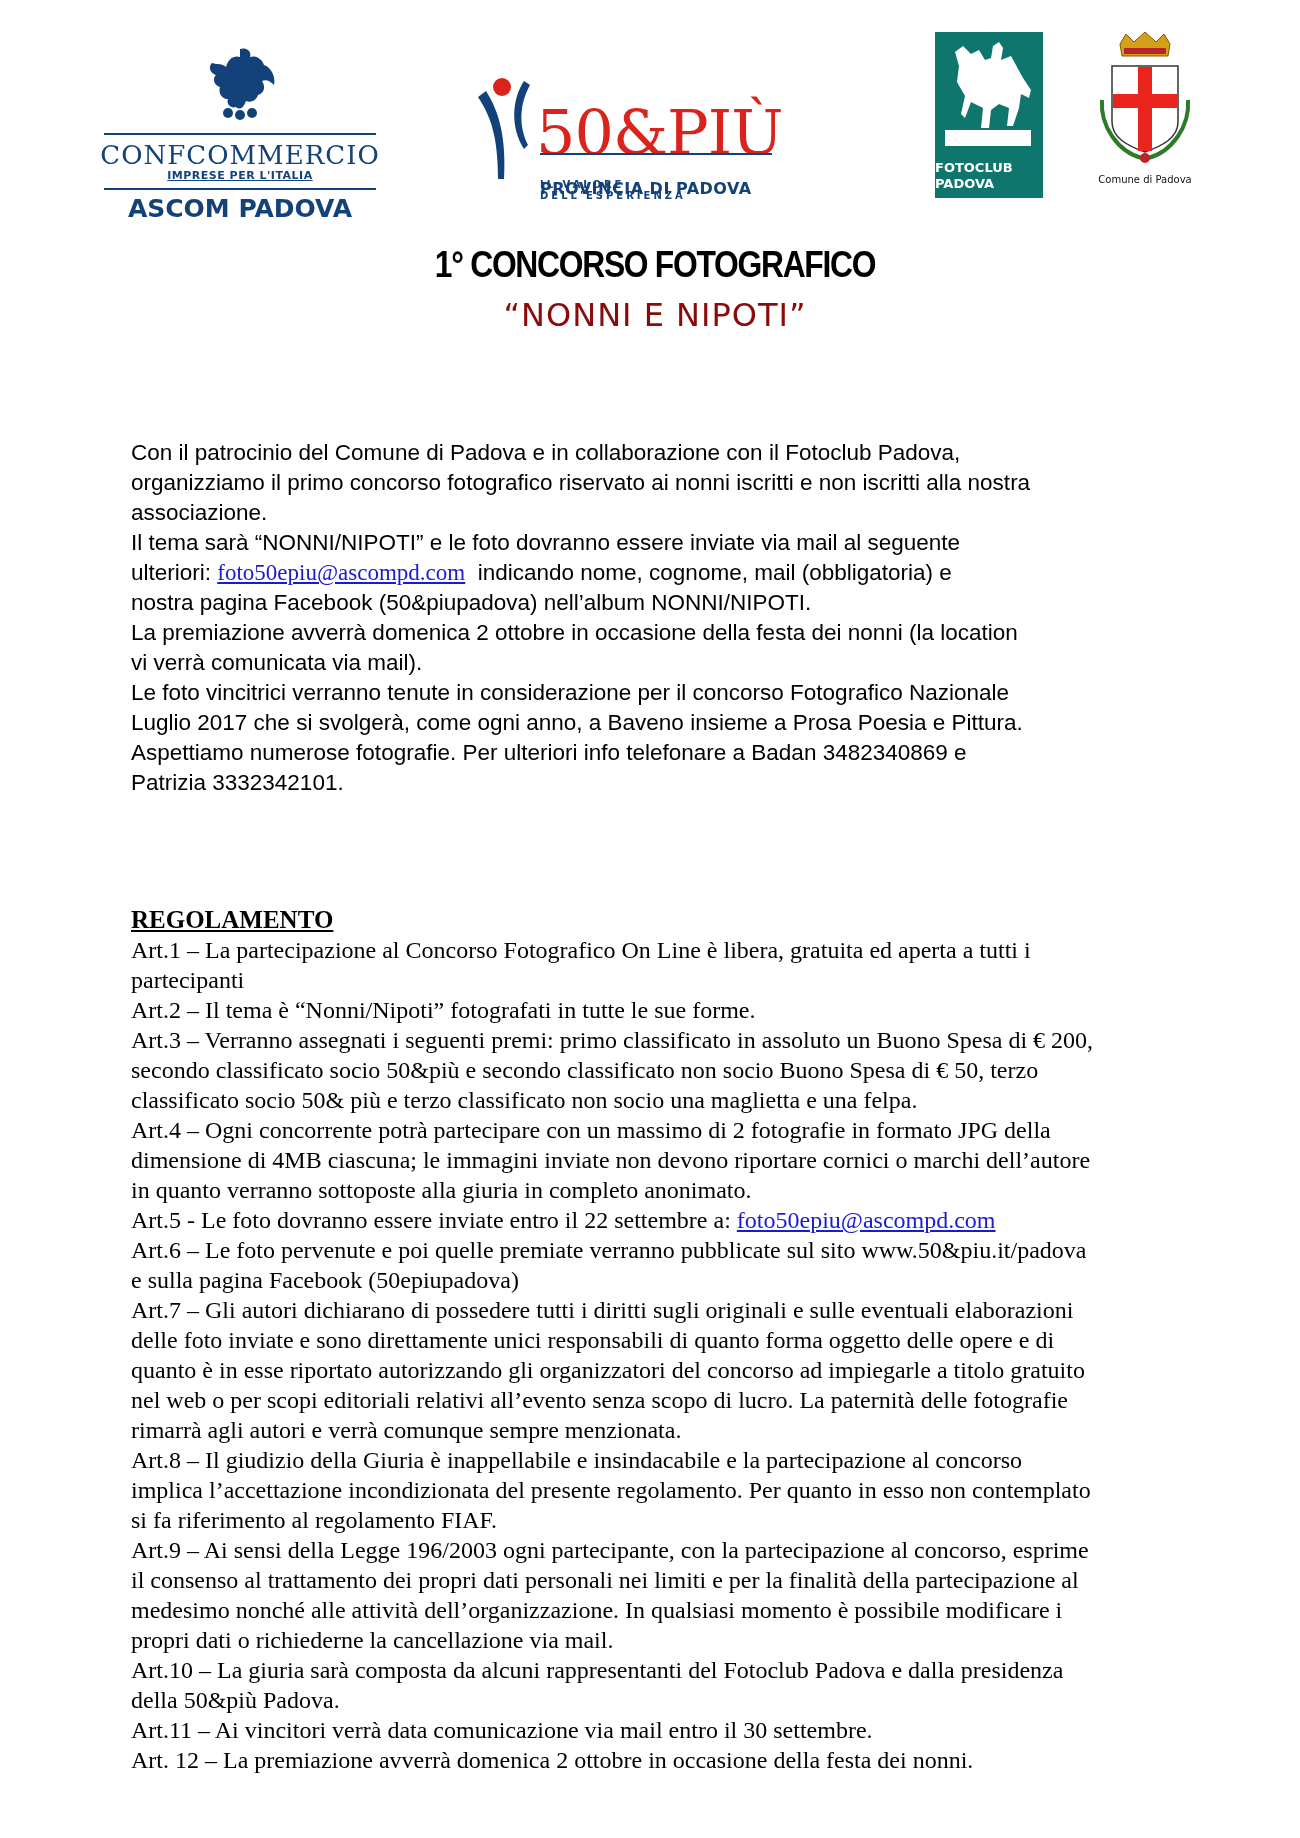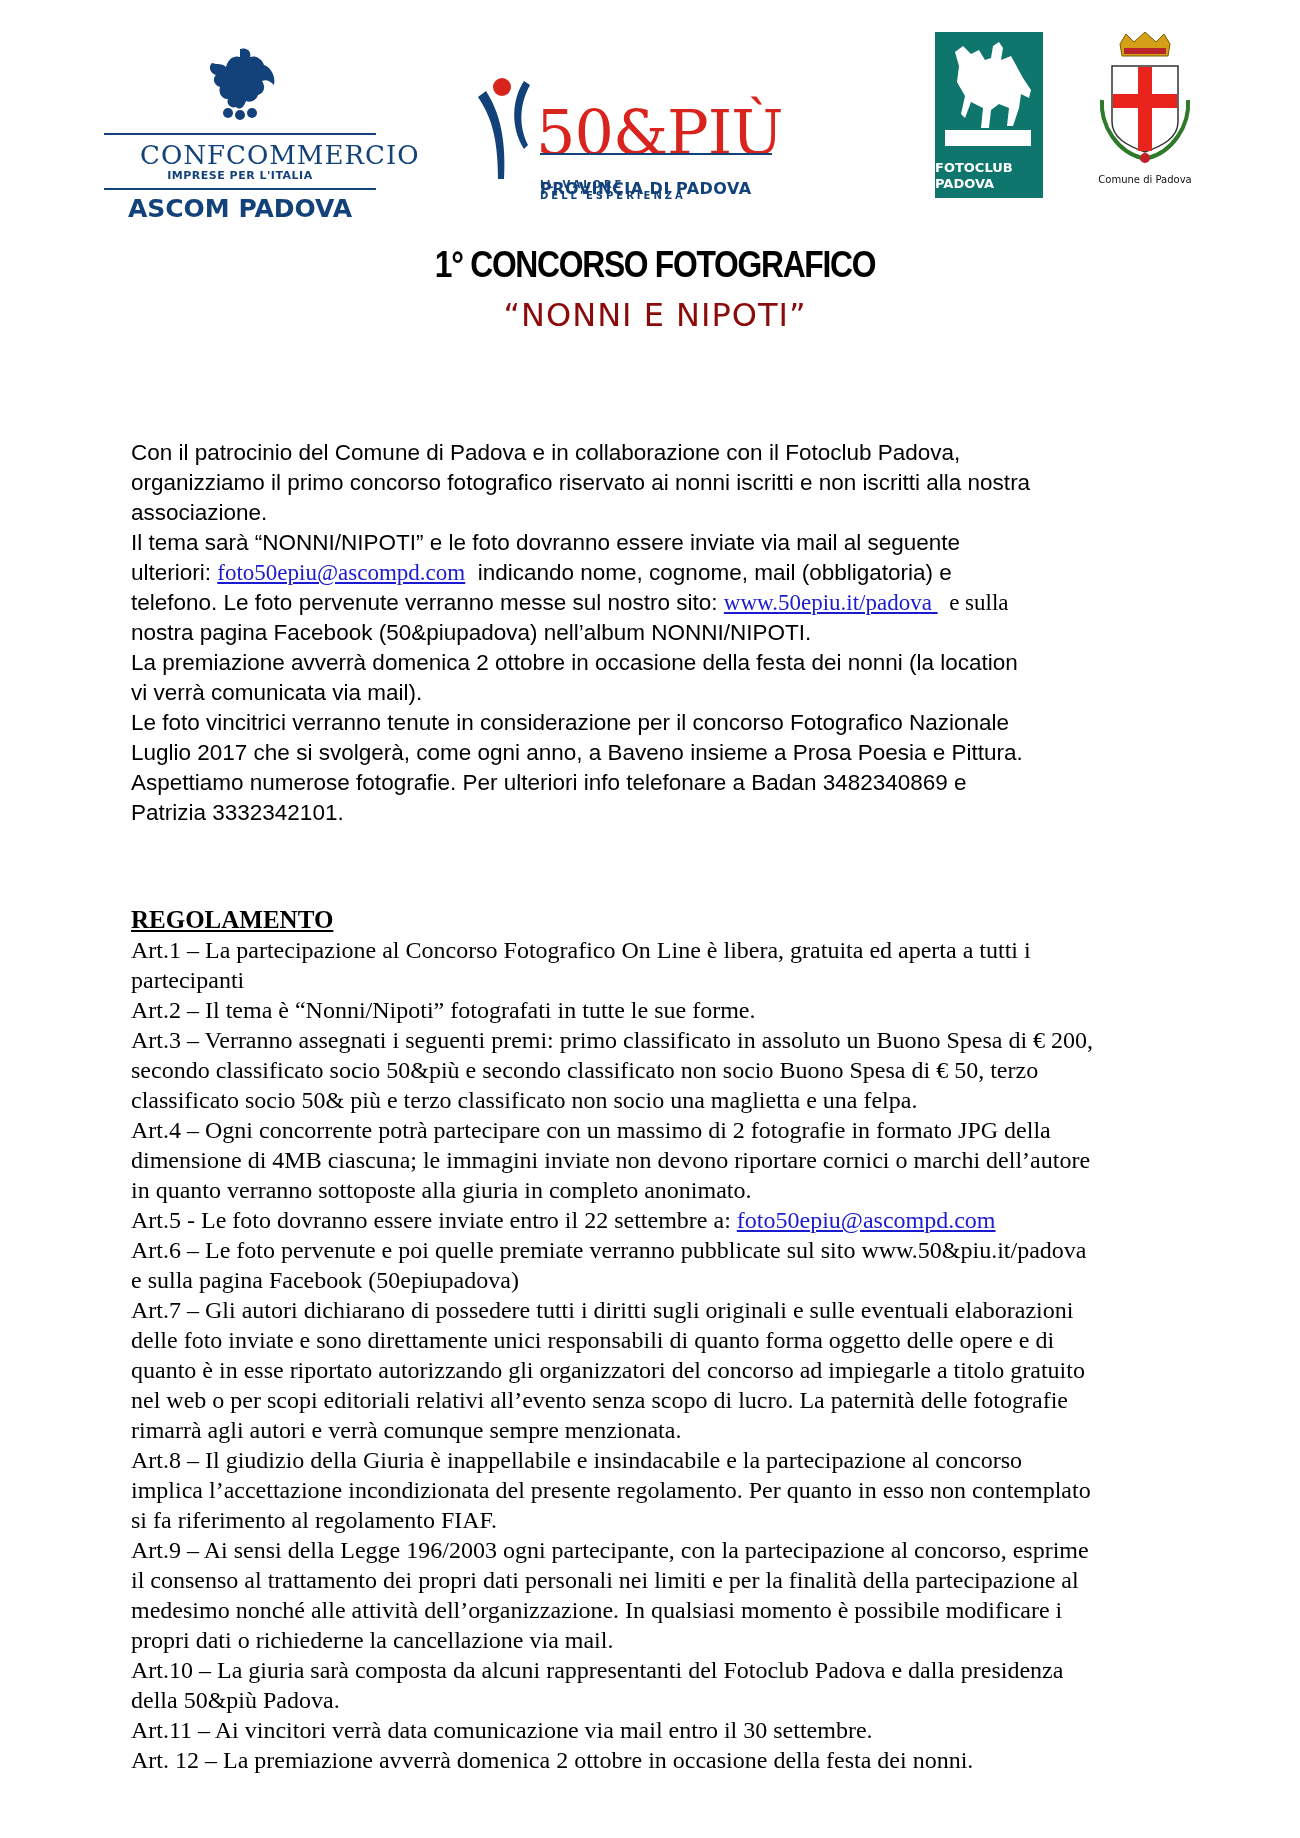--- a/index.html
+++ b/index.html
@@ -3,22 +3,22 @@
 <meta charset="utf-8">
 <style>
   html, body { margin:0; padding:0; background:#ffffff; }
   body { width:1300px; height:1838px; position:relative; overflow:hidden; color:#000; }
   .abs { position:absolute; }
 
   
   .logo-ascom { left:100px; top:45px; width:280px; height:160px; text-align:center; color:#13427a; }
   .eagle { width:80px; height:78px; margin:0 auto; }
   .ascom-rule { height:2px; background:#13427a; margin:6px 4px; }
-  .confc { font-family:"DejaVu Serif", serif; font-size:26px; letter-spacing:1px; line-height:28px;margin-left:40px; }
-  .impr { font-family:"DejaVu Sans", sans-serif; font-weight:bold; font-size:11px; letter-spacing:0.5px; line-height:13px; }
+  .confc { font-family:"DejaVu Serif", serif; font-size:26px; letter-spacing:1px; line-height:28px; }
+  .impr { font-family:"DejaVu Sans", sans-serif; font-weight:bold; font-size:11px; letter-spacing:0.5px; line-height:13px;text-decoration:underline; }
   .ascom { font-family:"DejaVu Sans", sans-serif; font-weight:bold; font-size:25px; line-height:26px; }
 
   .logo-50 { left:476px; top:75px; width:300px; height:130px; }
   .fig50 { position:absolute; left:0; top:0; width:60px; height:110px; }
   .brand50 { position:absolute; left:60px; top:0; font-family:"DejaVu Serif", serif; color:#d9231d; font-size:62px; line-height:68px; letter-spacing:-1px;margin-top:24px; }
   .rule50 { position:absolute; left:64px; top:78px; width:232px; height:2px; background:#13427a; }
   .tag50 { position:absolute; left:64px; top:104px; font-family:"DejaVu Sans", sans-serif; font-size:10px; letter-spacing:3px; color:#13427a; font-weight:bold; }
   .prov50 { position:absolute; left:64px; top:104px; font-family:"DejaVu Sans", sans-serif; font-size:16px; color:#13427a; font-weight:bold; letter-spacing:0.5px; }
 
   .logo-foto { left:935px; top:32px; width:108px; height:166px; background:#0f766e; color:#fff; }
@@ -103,23 +103,20 @@
 <div class="abs subtitle">“NONNI E NIPOTI”</div>
 
 <div class="abs intro">
   <div class="ln">Con il patrocinio del Comune di Padova e in collaborazione con il Fotoclub Padova,</div>
   <div class="ln">organizziamo il primo concorso fotografico riservato ai nonni iscritti e non iscritti alla nostra</div>
   <div class="ln">associazione.</div>
   <div class="ln">Il tema sarà “NONNI/NIPOTI” e le foto dovranno essere inviate via mail al seguente</div>
   <div class="ln">
     <span>ulteriori: </span><a class="lnk">foto50epiu@ascompd.com</a><span style="white-space:pre">  indicando nome, cognome, mail (obbligatoria) e</span>
   </div>
-  <div class="ln">
-    <span>telefono. Le foto pervenute verranno messe sul nostro sito: </span><a class="lnk" style="white-space:pre">www.50epiu.it/padova </a><span class="serif" style="white-space:pre">  e sulla</span>
-  </div>
   <div class="ln">nostra pagina Facebook (50&amp;piupadova) nell’album NONNI/NIPOTI.</div>
   <div class="ln">La premiazione avverrà domenica 2 ottobre in occasione della festa dei nonni (la location</div>
   <div class="ln">vi verrà comunicata via mail).</div>
   <div class="ln">Le foto vincitrici verranno tenute in considerazione per il concorso Fotografico Nazionale</div>
   <div class="ln">Luglio 2017 che si svolgerà, come ogni anno, a Baveno insieme a Prosa Poesia e Pittura.</div>
   <div class="ln">Aspettiamo numerose fotografie. Per ulteriori info telefonare a Badan 3482340869 e</div>
   <div class="ln">Patrizia 3332342101.</div>
 </div>
 
 <div class="abs reg">

